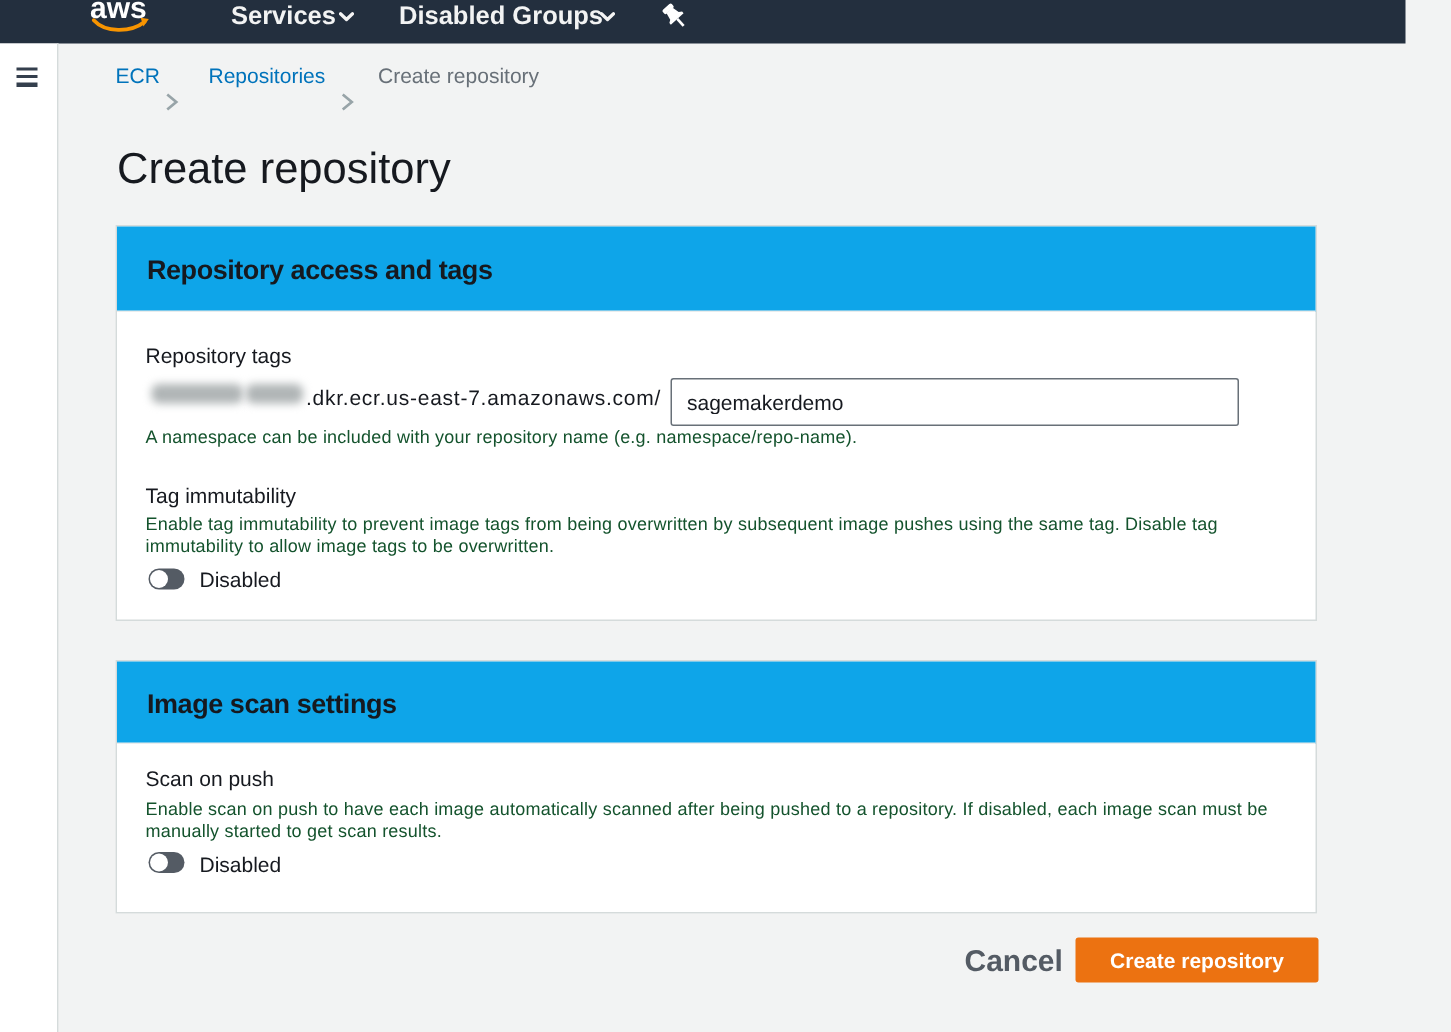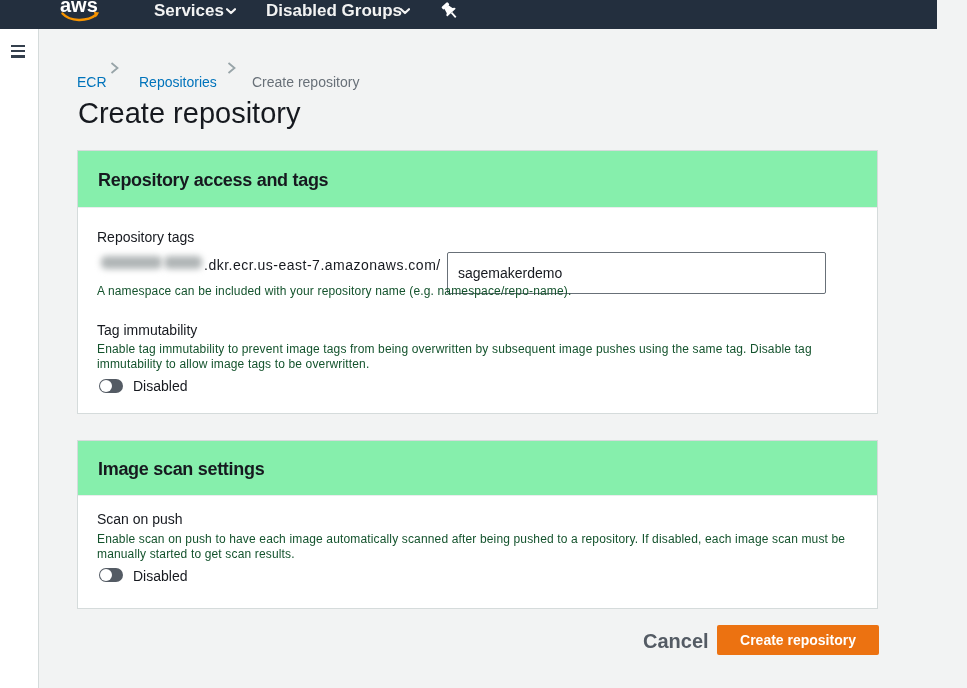--- a/index.html
+++ b/index.html
@@ -9,40 +9,40 @@
 
   
   #topbar{position:absolute;left:0;top:0;width:937px;height:29px;background:#232f3e}
   .nav{position:absolute;color:#f2f3f3;font-weight:bold;font-size:17px;line-height:17px;top:1.5px}
 
   
   #sidebar{position:absolute;left:0;top:29px;width:38px;height:659px;background:#fff;border-right:1px solid #d5dbdb}
   .hbar{position:absolute;left:11px;width:14px;height:2.4px;background:#343f4d}
 
   
-  .bc{position:absolute;font-size:14px;line-height:20px;top:72px}
+  .bc{position:absolute;font-size:14px;line-height:20px;top:40px}
   .bc a{color:#0073bb;text-decoration:none}
   .bc.cur{color:#687078}
 
   
   #h1{position:absolute;left:78px;top:97px;font-size:29px;line-height:32px;font-weight:normal;color:#16191f;margin:0}
 
   
   .card{position:absolute;left:77px;width:799px;background:#fff;border:1px solid #d5dbdb;border-radius:0}
-  .cardhead{background:#86efac;border-bottom:1px solid #eaeded;padding:3px 0 0 20px;box-sizing:border-box;letter-spacing:-0.3px;
+  .cardhead{background:#0ea5e9;border-bottom:1px solid #eaeded;padding:3px 0 0 20px;box-sizing:border-box;letter-spacing:-0.3px;
             font-size:18px;font-weight:bold;color:#16191f;display:flex;align-items:center}
   .label{position:absolute;left:97px;font-size:14px;line-height:20px;color:#16191f}
   .desc{position:absolute;left:97px;font-size:12px;line-height:15px;color:#14532d;width:762px;letter-spacing:0.15px}
 
   
   .toggle{position:absolute;left:99px;width:24px;height:14.5px;background:#545b64;border-radius:8px}
   .knob{position:absolute;left:1.2px;top:1.2px;width:12px;height:12px;background:#fff;border-radius:50%}
 
   
-  #repoinput{position:absolute;left:447px;top:252px;width:379px;height:42px;box-sizing:border-box;
+  #repoinput{position:absolute;left:447px;top:252px;width:379px;height:32px;box-sizing:border-box;
              border:1px solid #687078;border-radius:2px;background:#fff;
              font-size:14px;color:#16191f;padding:0 0 0 10px;font-family:"Liberation Sans",sans-serif}
 
   .blur1{position:absolute;background:#b0b5b6;filter:blur(3px);border-radius:5px}
 
   
   #cancel{position:absolute;left:643px;top:631px;font-size:20px;font-weight:bold;color:#545b64;line-height:20px}
   #createbtn{position:absolute;left:717px;top:625px;width:162px;height:30px;background:#ec7211;border-radius:2px;
              color:#fff;font-size:14px;font-weight:bold;display:flex;align-items:center;justify-content:center}
 </style>

